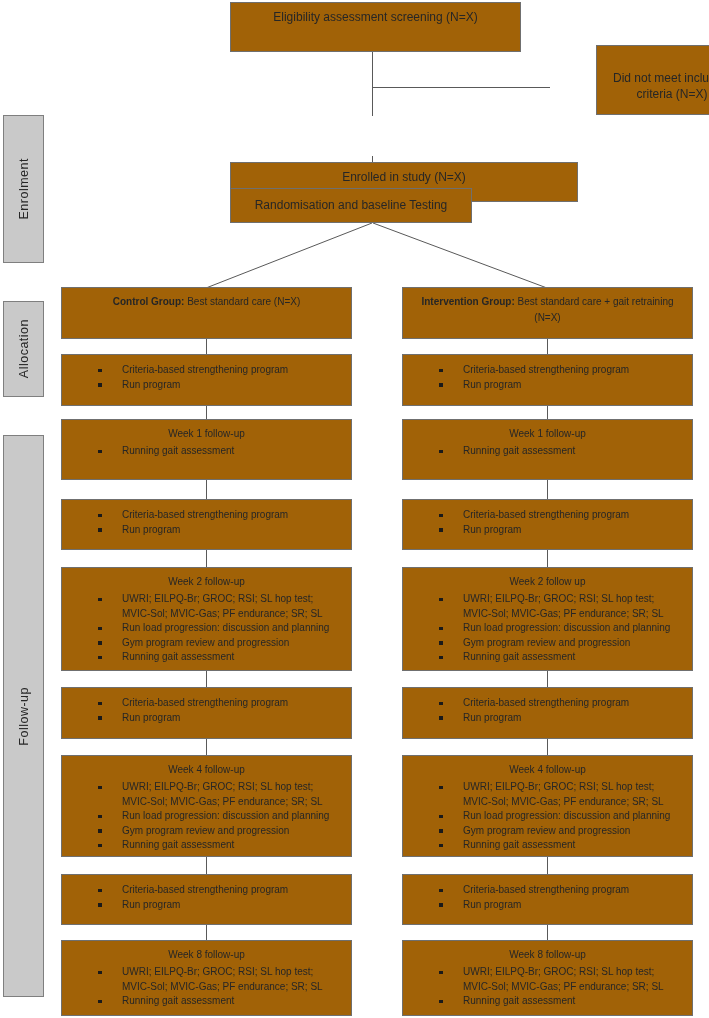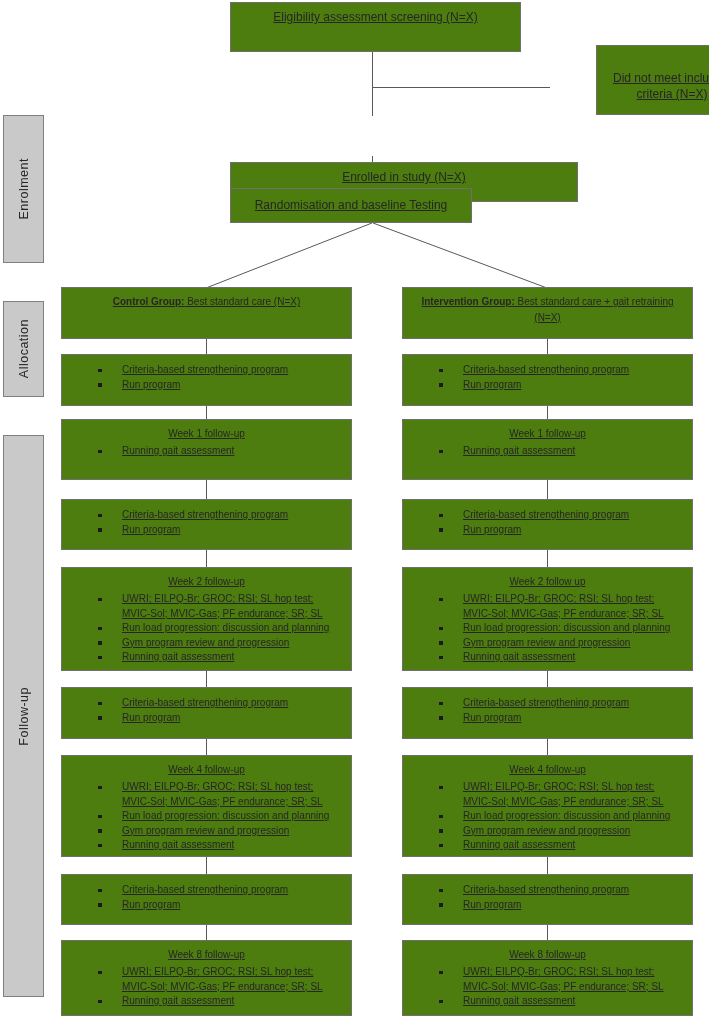--- a/index.html
+++ b/index.html
@@ -3,23 +3,22 @@
 <meta charset="utf-8">
 <style>
   html,body { margin:0; padding:0; background:#ffffff; }
   #canvas {
     position:relative; width:709px; height:1018px; background:#ffffff;
     font-family:"Liberation Sans", sans-serif; color:#262626; overflow:hidden;
   }
   svg.connectors { position:absolute; left:0; top:0; pointer-events:none; }
 
   .box {
-    position:absolute; background:#4d7c0f; border:1px solid #6f6f6f;
+    position:absolute; background:#a16207; border:1px solid #6f6f6f;
     box-sizing:border-box;
-    text-decoration:underline;
   }
   .lcol { left:61px;  width:291px; }
   .rcol { left:402px; width:291px; }
 
   .topbox { text-align:center; font-size:12px; padding-top:6px; line-height:16px; }
   .gheader { text-align:center; font-size:10px; padding:6px 8px 0 8px; line-height:16px; }
   .gheader .bold { font-weight:bold; }
 
   .wtitle { text-align:center; font-size:10px; line-height:17px; padding-top:5px; }
 

